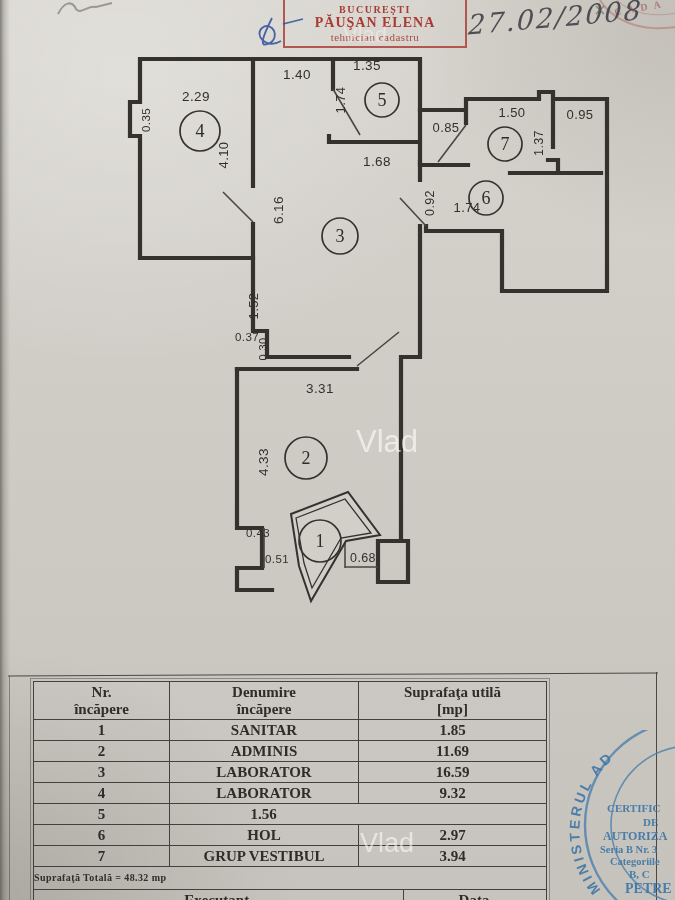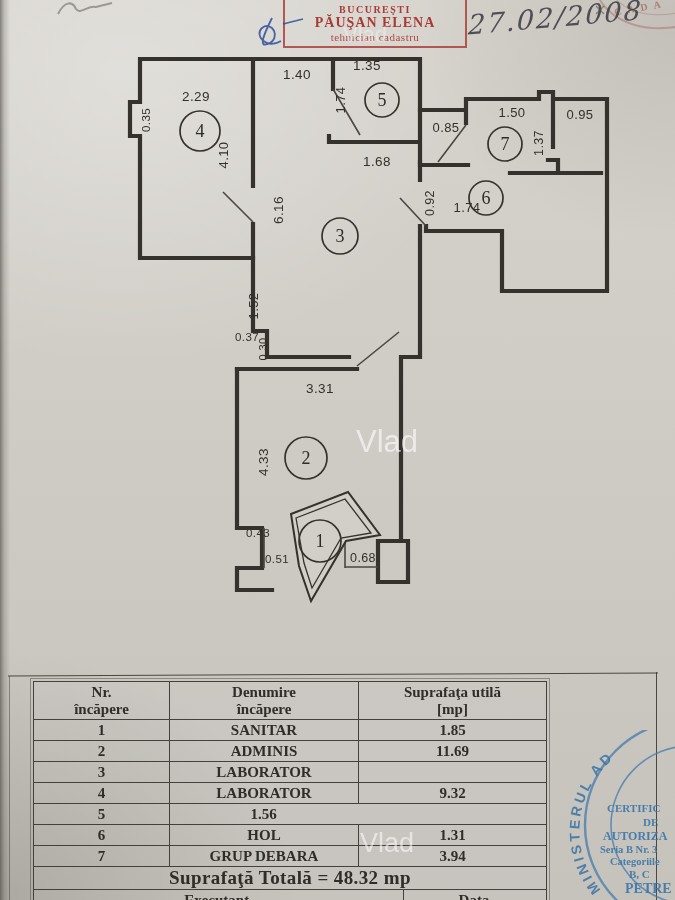--- a/index.html
+++ b/index.html
@@ -65,21 +65,21 @@
   }
   .trow{display:flex;box-sizing:border-box;}
   .tcell{box-sizing:border-box;text-align:center;overflow:hidden;white-space:nowrap;}
   .c1{width:136px;border-right:1.5px solid #44413c;}
   .c2{width:189px;border-right:1.5px solid #44413c;}
   .c3{width:187px;text-align:center;}
   .thead{height:38px;border-bottom:1.6px solid #44413c;}
   .thead .tcell{font-size:15px;line-height:17px;padding-top:2px;}
   .tdata{height:21px;border-bottom:1.4px solid #44413c;font-size:15px;}
   .tdata .tcell{line-height:20px;}
-  .ttotal{height:22px;border-bottom:1.5px solid #44413c;font-size:19px;line-height:21px;text-align:center;letter-spacing:.4px;}
+  .ttotal{height:22px;border-bottom:1.5px solid #44413c;font-size:10px;line-height:21px;letter-spacing:.4px;}
   .tfoot{height:26px;font-size:15px;}
   .fc1{width:370px;border-right:1.5px solid #44413c;}
   .fc2{width:140px;}
   .tfoot .tcell{line-height:18px;padding-top:1px;}
   
   #seal-svg{position:absolute;left:555px;top:730px;z-index:7;}
   .seal-ring{fill:none;stroke:#4b7fae;stroke-width:2.4;opacity:.8;}
   .seal-arc-text{fill:#4076a6;font-family:"Liberation Sans",sans-serif;font-weight:700;
     font-size:14px;letter-spacing:3px;opacity:.9;}
   .seal-line{fill:#3f77a8;font-family:"Liberation Serif",serif;font-weight:700;opacity:.92;}
@@ -200,38 +200,39 @@
         <div class="tcell c3">1.85</div>
       </div>
       <div class="trow tdata">
         <div class="tcell c1">2</div>
         <div class="tcell c2">ADMINIS</div>
         <div class="tcell c3">11.69</div>
       </div>
       <div class="trow tdata">
         <div class="tcell c1">3</div>
         <div class="tcell c2">LABORATOR</div>
+        <div class="tcell c3">16.59</div>
       </div>
       <div class="trow tdata">
         <div class="tcell c1">4</div>
         <div class="tcell c2">LABORATOR</div>
         <div class="tcell c3">9.32</div>
       </div>
       <div class="trow tdata">
         <div class="tcell c1">5</div>
         <div class="tcell c3">1.56</div>
       </div>
       <div class="trow tdata">
         <div class="tcell c1">6</div>
         <div class="tcell c2">HOL</div>
-        <div class="tcell c3">1.31</div>
+        <div class="tcell c3">2.97</div>
       </div>
       <div class="trow tdata">
         <div class="tcell c1">7</div>
-        <div class="tcell c2">GRUP DEBARA</div>
+        <div class="tcell c2">GRUP VESTIBUL</div>
         <div class="tcell c3">3.94</div>
       </div>
     </div>
   <div class="ttotal">Suprafaţă Totală = 48.32 mp</div>
   <div class="trow tfoot">
     <div class="tcell fc1">Executant,</div>
     <div class="tcell fc2">Data</div>
   </div>
 </div>
 

